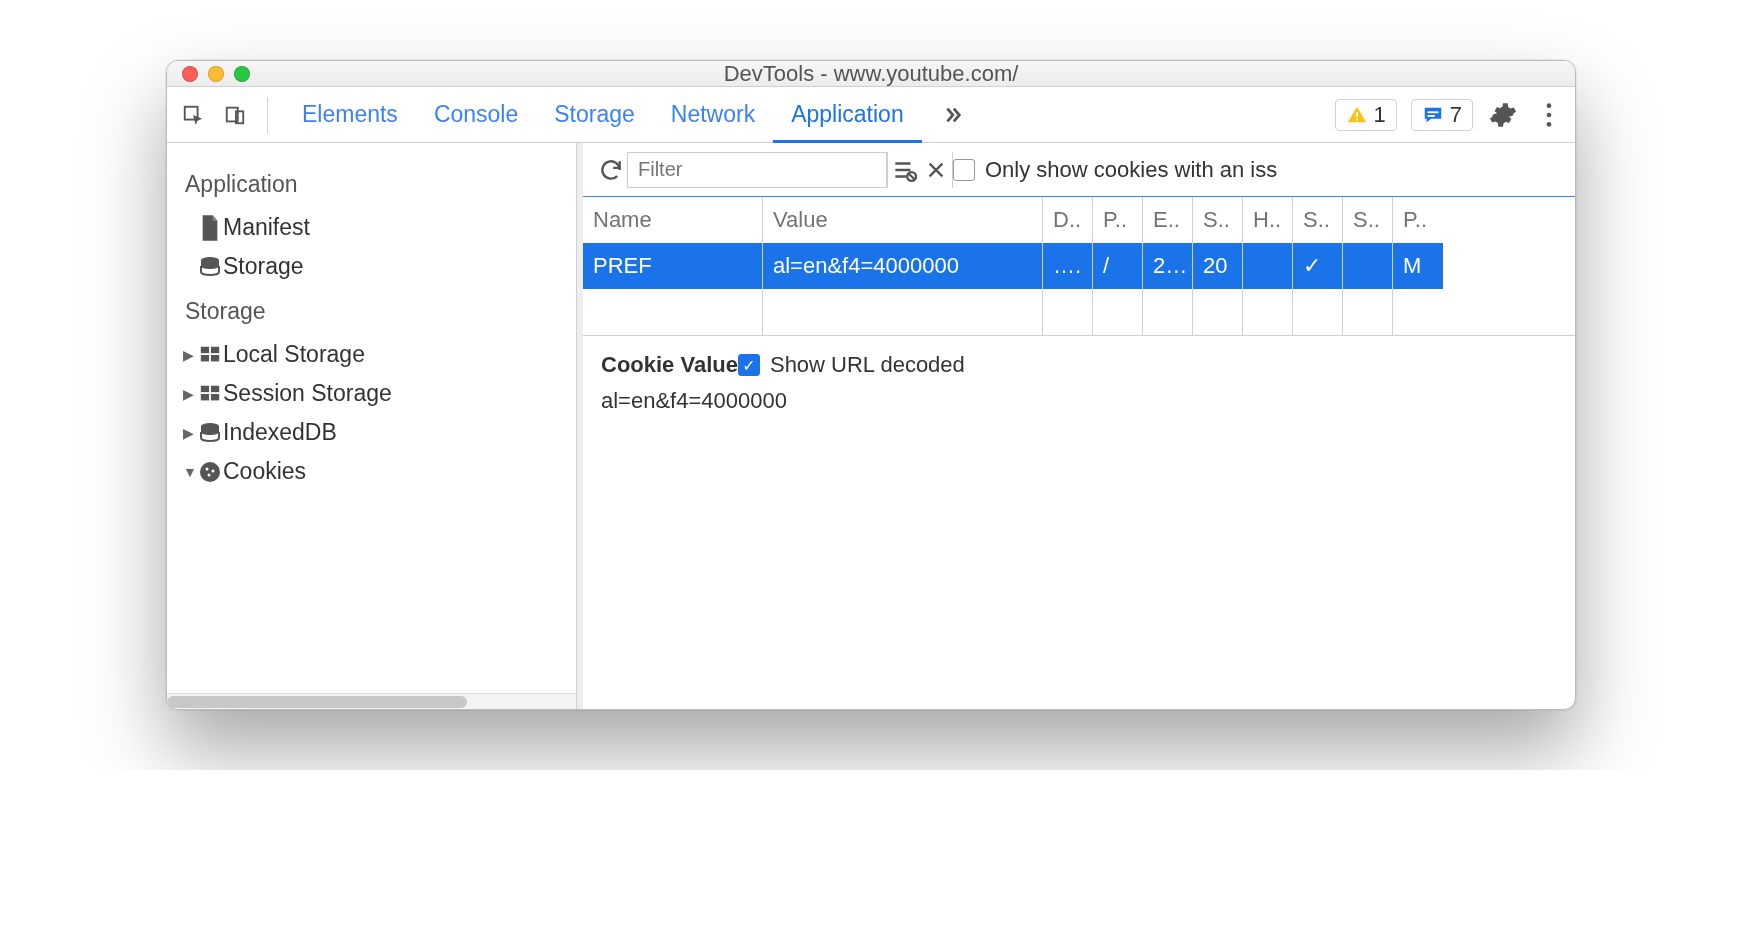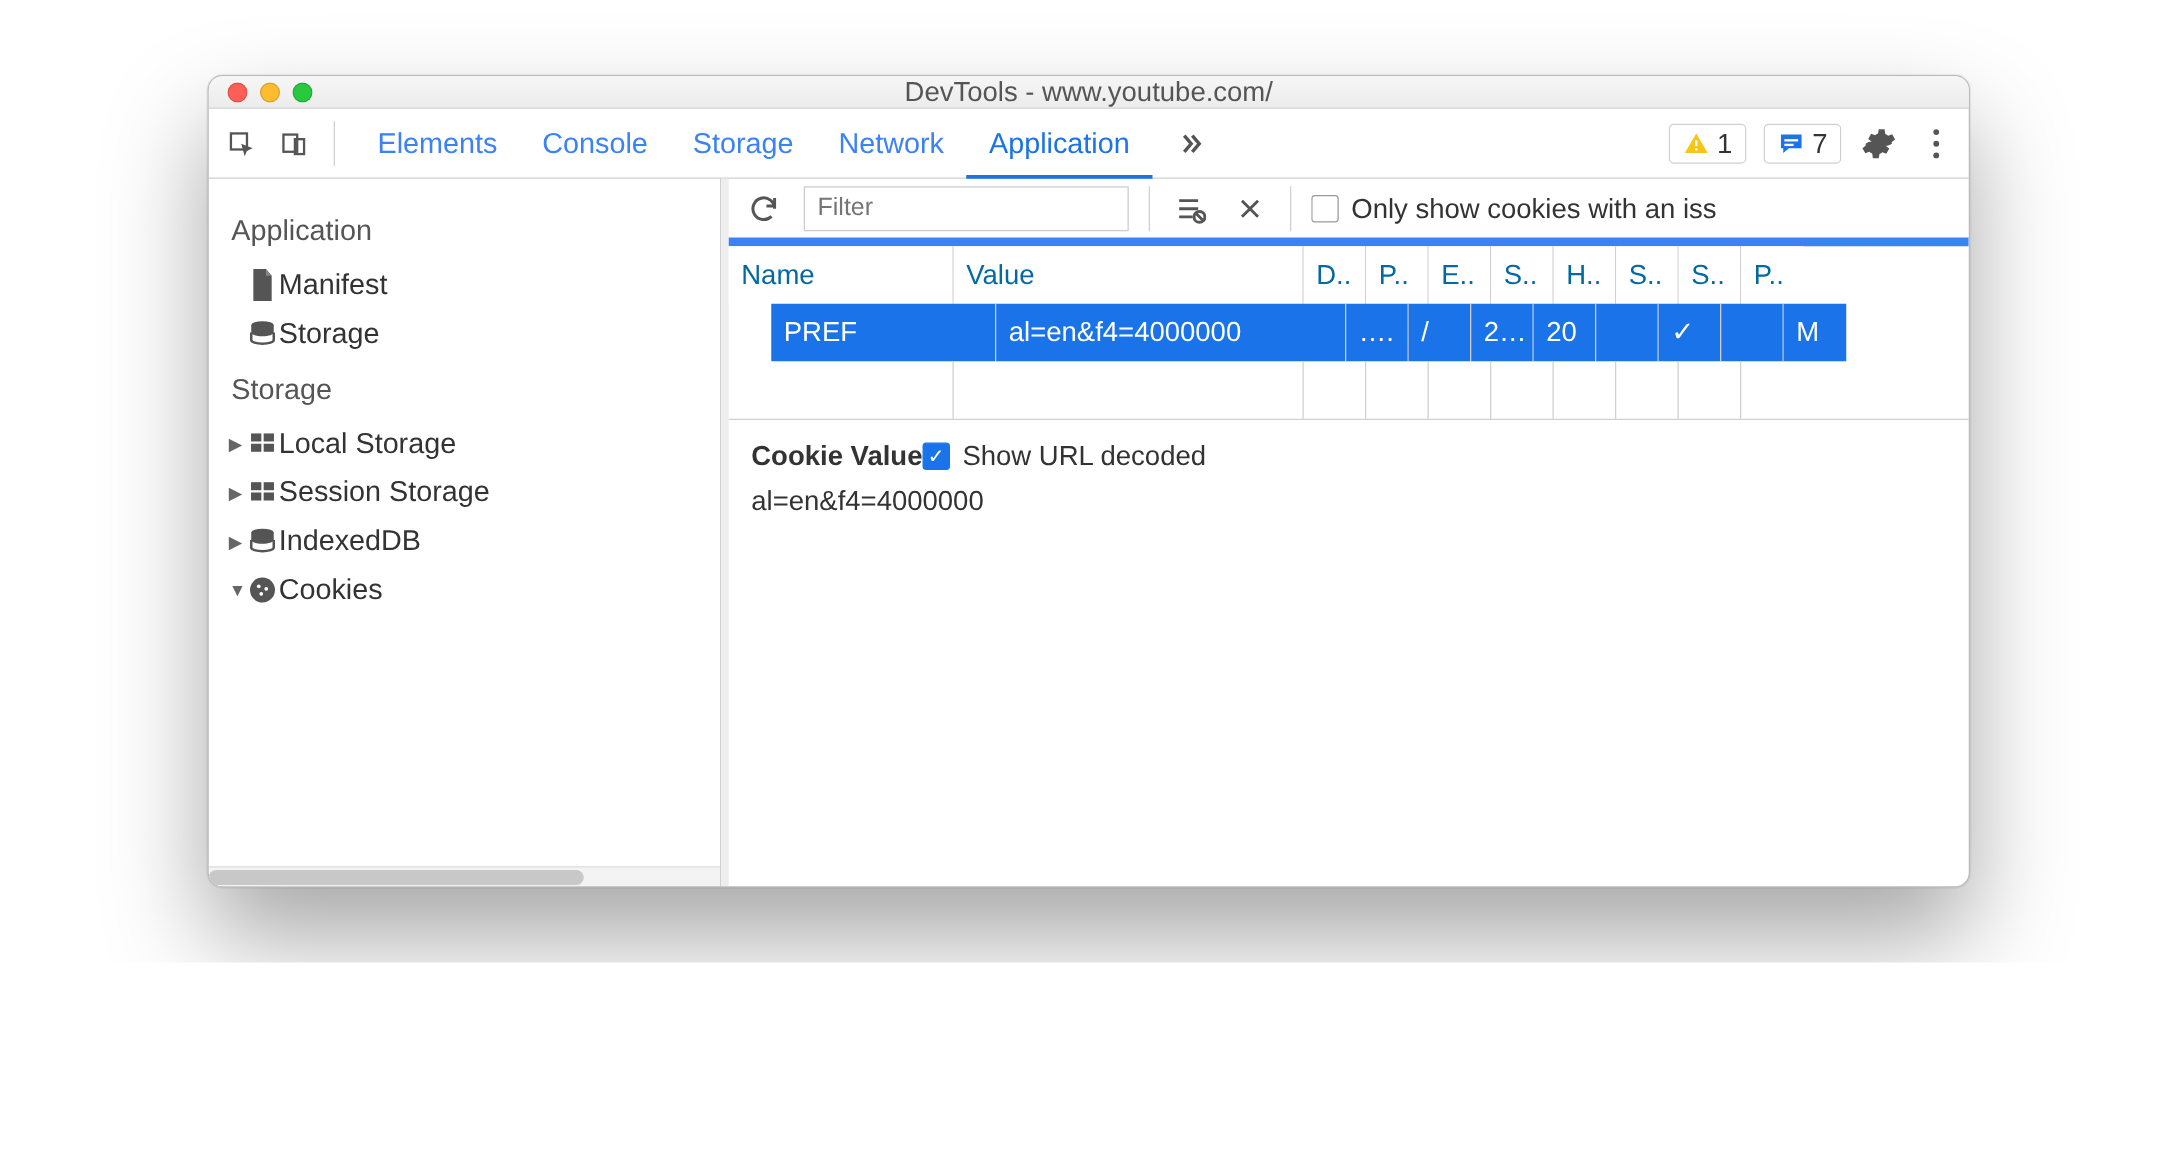--- a/index.html
+++ b/index.html
@@ -21,29 +21,29 @@
   .ico { width:22px; height:22px; }
   .body { flex:1; display:flex; min-height:0; }
   .sidebar { width:410px; border-right:1px solid #d0d0d0; display:flex; flex-direction:column; overflow:hidden; }
   .side-inner { flex:1; overflow:auto; padding:16px 0 0 0; }
   .sec-title { font-size:23px; color:#555; padding:12px 18px 10px; }
   .item { display:flex; align-items:center; padding:6px 18px 6px 16px; font-size:23px; color:#333; cursor:pointer; }
   .item .tw { width:14px; color:#666; font-size:14px; }
   .item .icon { width:26px; height:26px; color:#555; display:flex; align-items:center; justify-content:center; }
   .hsplit { width:6px; background:#eee; }
   .main { flex:1; display:flex; flex-direction:column; min-width:0; }
-  .main-tb { height:54px; border-bottom:7px solid #3b82f6; display:flex; align-items:center; gap:16px; padding:0 12px; }
+  .main-tb { height:54px; border-bottom:1px solid #3b82f6; display:flex; align-items:center; padding:0 12px; }
   .filter { width:260px; height:36px; border:1px solid #ccc; font-size:20px; padding:4px 10px; }
   .sep { width:1px; height:36px; background:#d0d0d0; }
   .cb { width:22px; height:22px; border:1px solid #999; border-radius:3px; display:inline-flex; align-items:center; justify-content:center; background:#fff; }
   .cb.checked { background:#1a73e8; border-color:#1a73e8; color:#fff; font-size:16px; }
   .table { border-bottom:1px solid #d0d0d0; }
   .trow { display:flex; height:46px; align-items:stretch; }
   .cell { border-right:1px solid #d0d0d0; display:flex; align-items:center; padding:0 10px; font-size:22px; overflow:hidden; white-space:nowrap; }
-  .th { background:#fff; color:#0369a1; }
+  .th { background:#fff; color:#737373; }
   .selected .cell { background:#1a73e8; color:#fff; }
   .c-name{width:180px}.c-val{width:280px}.c-n{width:50px}.c-p{width:50px}
   .detail { padding:16px 18px; }
   .detail-row { display:flex; align-items:center; margin-bottom:10px; }
   .detail-row b { font-size:22px; }
   .detail-val { font-size:22px; }
   .hscroll { height:16px; background:#f3f3f3; border-top:1px solid #ddd; position:relative; }
   .hscroll .thumb { position:absolute; left:0; top:2px; height:12px; width:300px; background:#c8c8c8; border-radius:6px; }
   svg { display:block; }
 </style>
@@ -235,21 +235,21 @@
             <div class="cell th c-n">D..</div>
             <div class="cell th c-n">P..</div>
             <div class="cell th c-n">E..</div>
             <div class="cell th c-n">S..</div>
             <div class="cell th c-n">H..</div>
             <div class="cell th c-n">S..</div>
             <div class="cell th c-n">S..</div>
             <div class="cell th c-p" style="border-right: none;">P..</div>
           </div>
         <div class="trow selected" id="trow">
-            <div class="cell c-name" style=" margin-left: 34px;">PREF</div>
+            <div class="cell c-name" style="">PREF</div>
             <div class="cell c-val">al=en&amp;f4=4000000</div>
             <div class="cell c-n">….</div>
             <div class="cell c-n">/</div>
             <div class="cell c-n">2…</div>
             <div class="cell c-n">20</div>
             <div class="cell c-n"></div>
             <div class="cell c-n">✓</div>
             <div class="cell c-n"></div>
             <div class="cell c-p" style="border-right: none;">M</div>
           </div>

